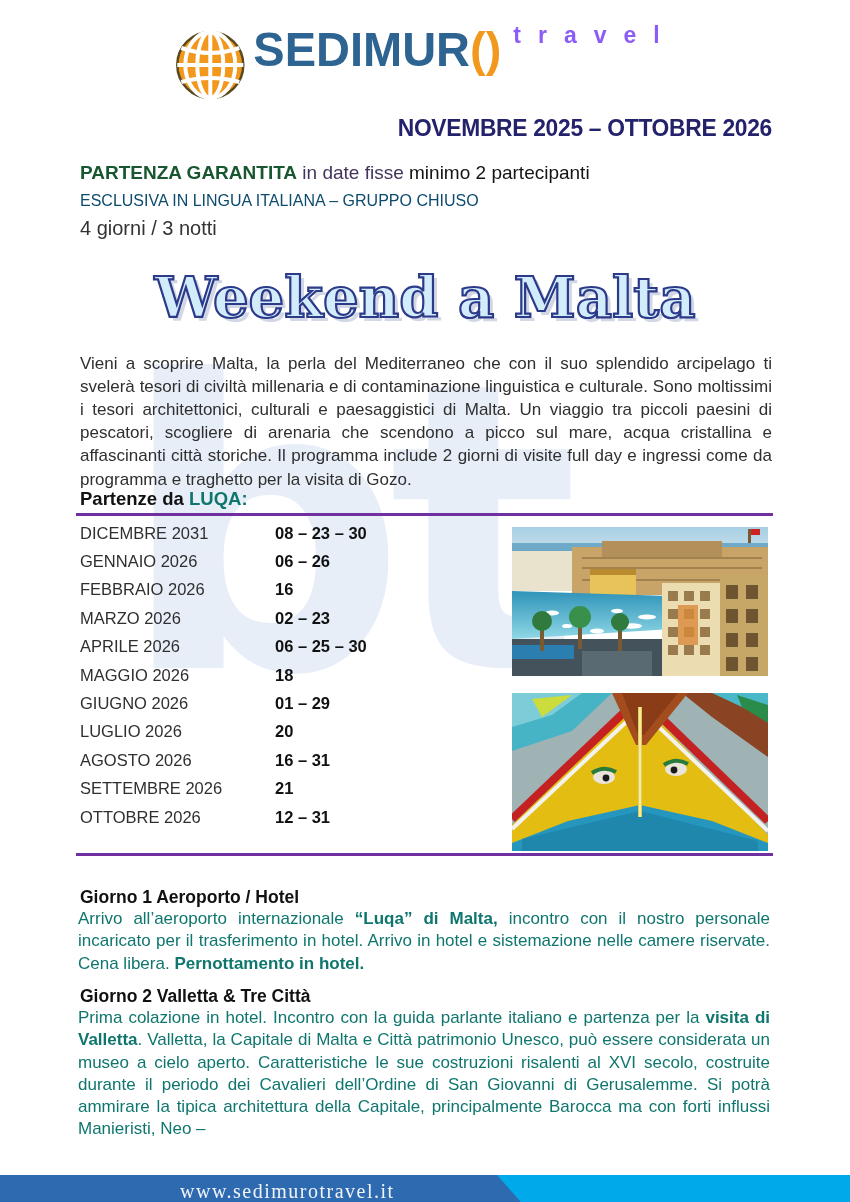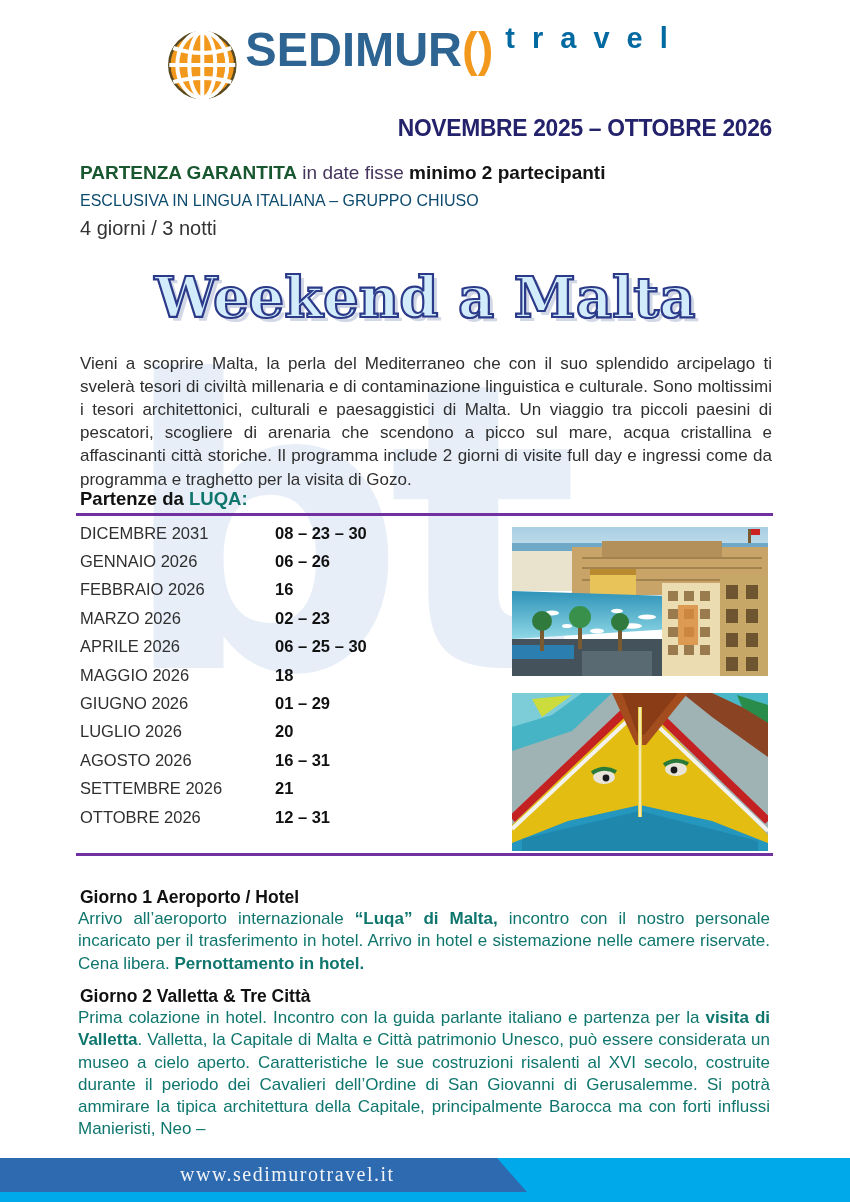--- a/index.html
+++ b/index.html
@@ -12,30 +12,30 @@
     font-family:"DejaVu Sans",sans-serif;font-weight:bold;font-size:400px;line-height:1;
     color:#e7eef8;letter-spacing:-18px;user-select:none;}
 
   
   .logo{top:26px;left:50%;transform:translateX(-50%);display:flex;align-items:flex-start;gap:6px;}
   .globe{width:74px;height:74px;margin-top:2px;}
   .brand-block{display:flex;align-items:flex-start;}
   .brand-main{font-size:47px;font-weight:bold;color:#2e6492;letter-spacing:0px;line-height:1;
     font-family:"Liberation Sans",sans-serif;transform:scaleY(1.02);}
   .brand-parens{color:#f2991d;font-weight:bold;}
-  .brand-sub{font-size:29px;font-weight:bold;color:#0369a1;letter-spacing:17px;line-height:1;
+  .brand-sub{font-size:23px;font-weight:bold;color:#8b5cf6;letter-spacing:17px;line-height:1;
     margin-top:-2px;margin-left:12px;}
 
   .period-banner{top:114px;right:78px;font-size:24px;font-weight:bold;color:#23226b;
     transform:scaleX(.95);transform-origin:100% 50%;letter-spacing:-.3px;}
 
   .line-guarantee{top:162px;left:80px;font-size:19px;}
   .g{color:#18572f;font-weight:bold;}
   .p{color:#44345c;}
-  .k{color:#141414;font-weight:bold;text-align:right;}
+  .k{color:#141414;font-weight:normal;text-align:right;}
   .line-exclusive{top:192px;left:80px;font-size:16px;color:#0c4a6e;}
   .line-duration{top:217px;left:80px;font-size:20px;color:#333;}
 
   .main-title{top:264px;left:0;width:100%;text-align:center;
     font-family:"DejaVu Serif","Liberation Serif",serif;font-weight:bold;font-size:56px;
     color:#d3ecfb;-webkit-text-stroke:2.2px #2c3a8a;
     text-shadow:4px 4px 0 rgba(165,175,205,.5);}
 
   .intro{top:352px;left:80px;width:692px;font-size:17px;line-height:1.36;
     text-align:justify;color:#2f2f2f;}
@@ -55,21 +55,21 @@
   .photo{position:absolute;z-index:1;display:block;}
   .photo1{left:512px;top:527px;}
   .photo2{left:512px;top:693px;}
 
   .sec-heading{left:80px;font-size:17.5px;font-weight:bold;color:#111;}
   .sec-body{left:78px;width:692px;font-size:17px;line-height:1.31;text-align:justify;color:#0f766e;}
   .h1-pos{top:887px;} .b1-pos{top:908px;}
   .h2-pos{top:986px;} .b2-pos{top:1007px;}
   .b{font-weight:bold;}
 
-  .footer{position:absolute;left:0;bottom:0;width:850px;height:44px;background:#00a9ea;z-index:2;}
+  .footer{position:absolute;left:0;bottom:0;width:850px;height:27px;background:#00a9ea;z-index:2;}
   .footer-dark{position:absolute;left:0;top:0;width:850px;height:34px;background:#2d6ab0;
     clip-path:polygon(0 0,497px 0,527px 100%,0 100%);}
   .footer-url{position:absolute;left:180px;top:5px;color:#f2f4f8;
     font-family:"Liberation Serif",serif;font-size:20px;letter-spacing:1.5px;}
 </style>
 </head>
 <body>
 
 <div class="page">
 

